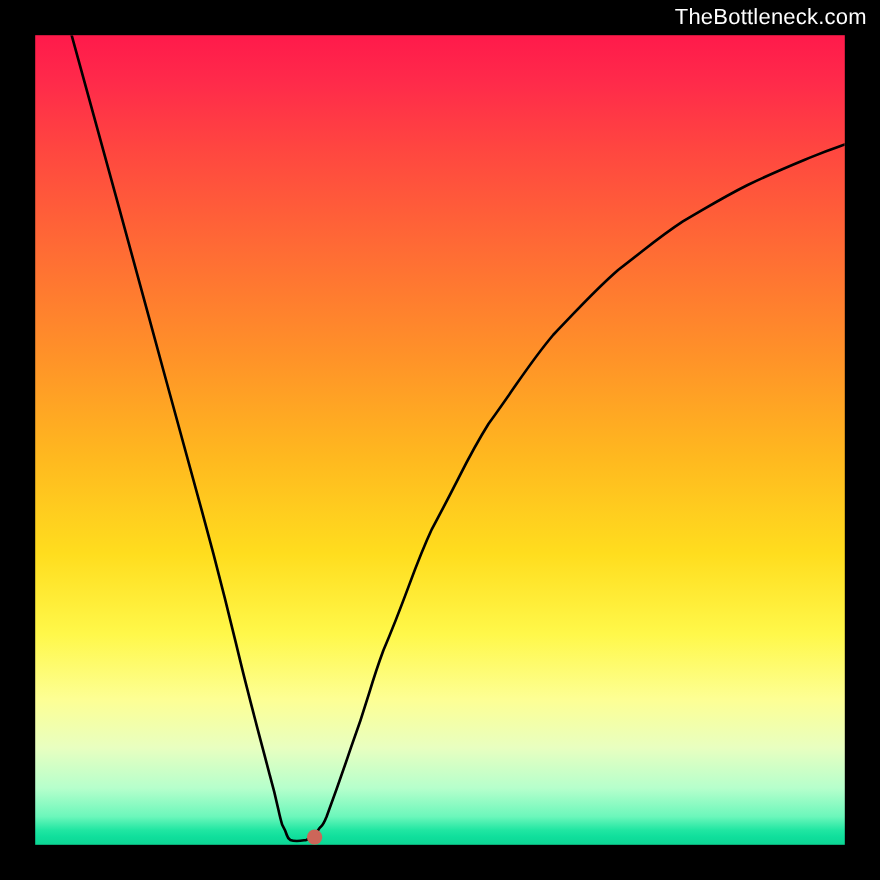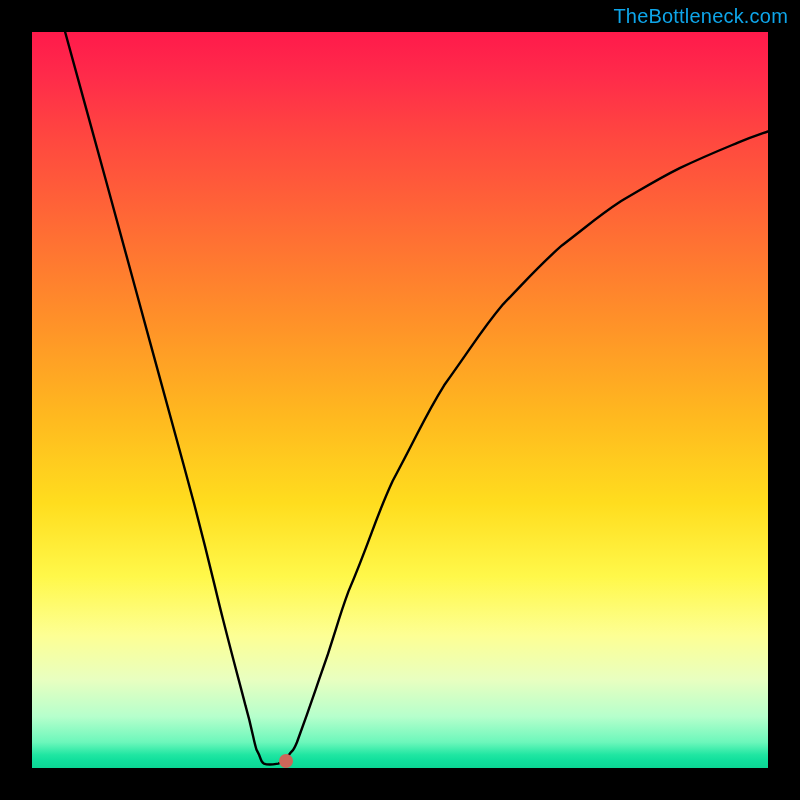--- a/index.html
+++ b/index.html
@@ -55,21 +55,21 @@
     width: 14px;
     height: 14px;
     border-radius: 50%;
     background: #cc6659;
     transform: translate(-50%, -50%);
   }
   .watermark {
     position: absolute;
     top: 5px;
     right: 12px;
-    color: #0ea5e9;
+    color: #ffffff;
     font-size: 20px;
     letter-spacing: 0.2px;
     font-weight: 500;
   }
 </style>
 </head>
 <body>
 
 <div class="frame">
   <div class="watermark">TheBottleneck.com</div>

